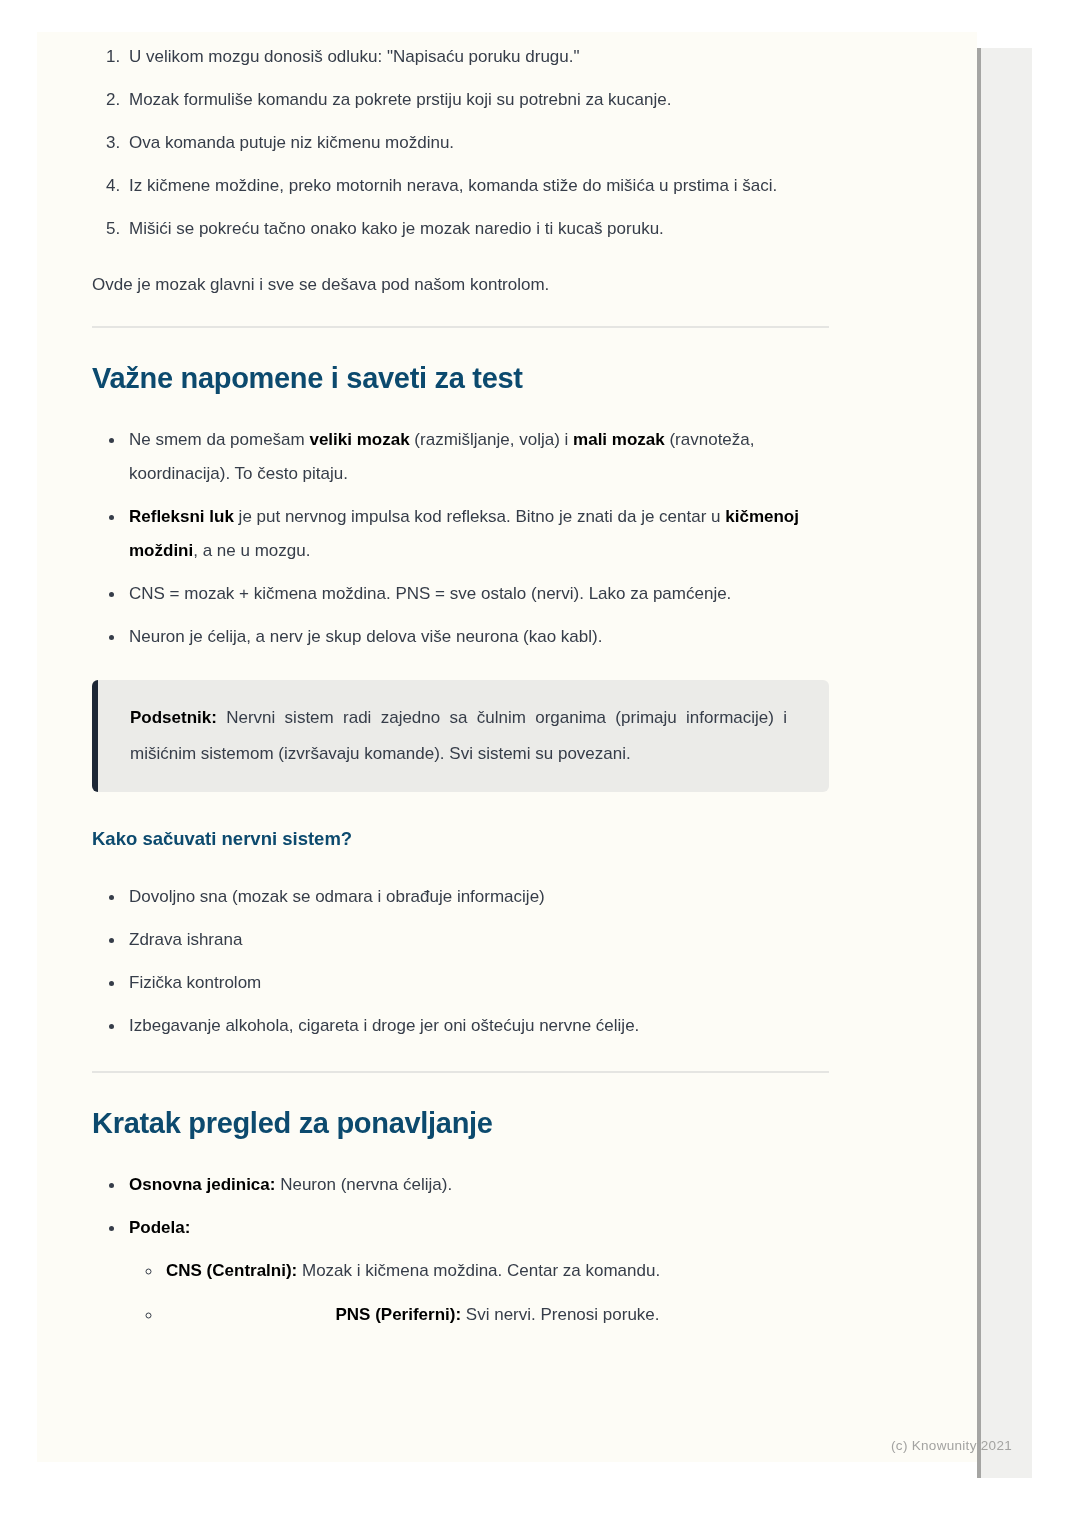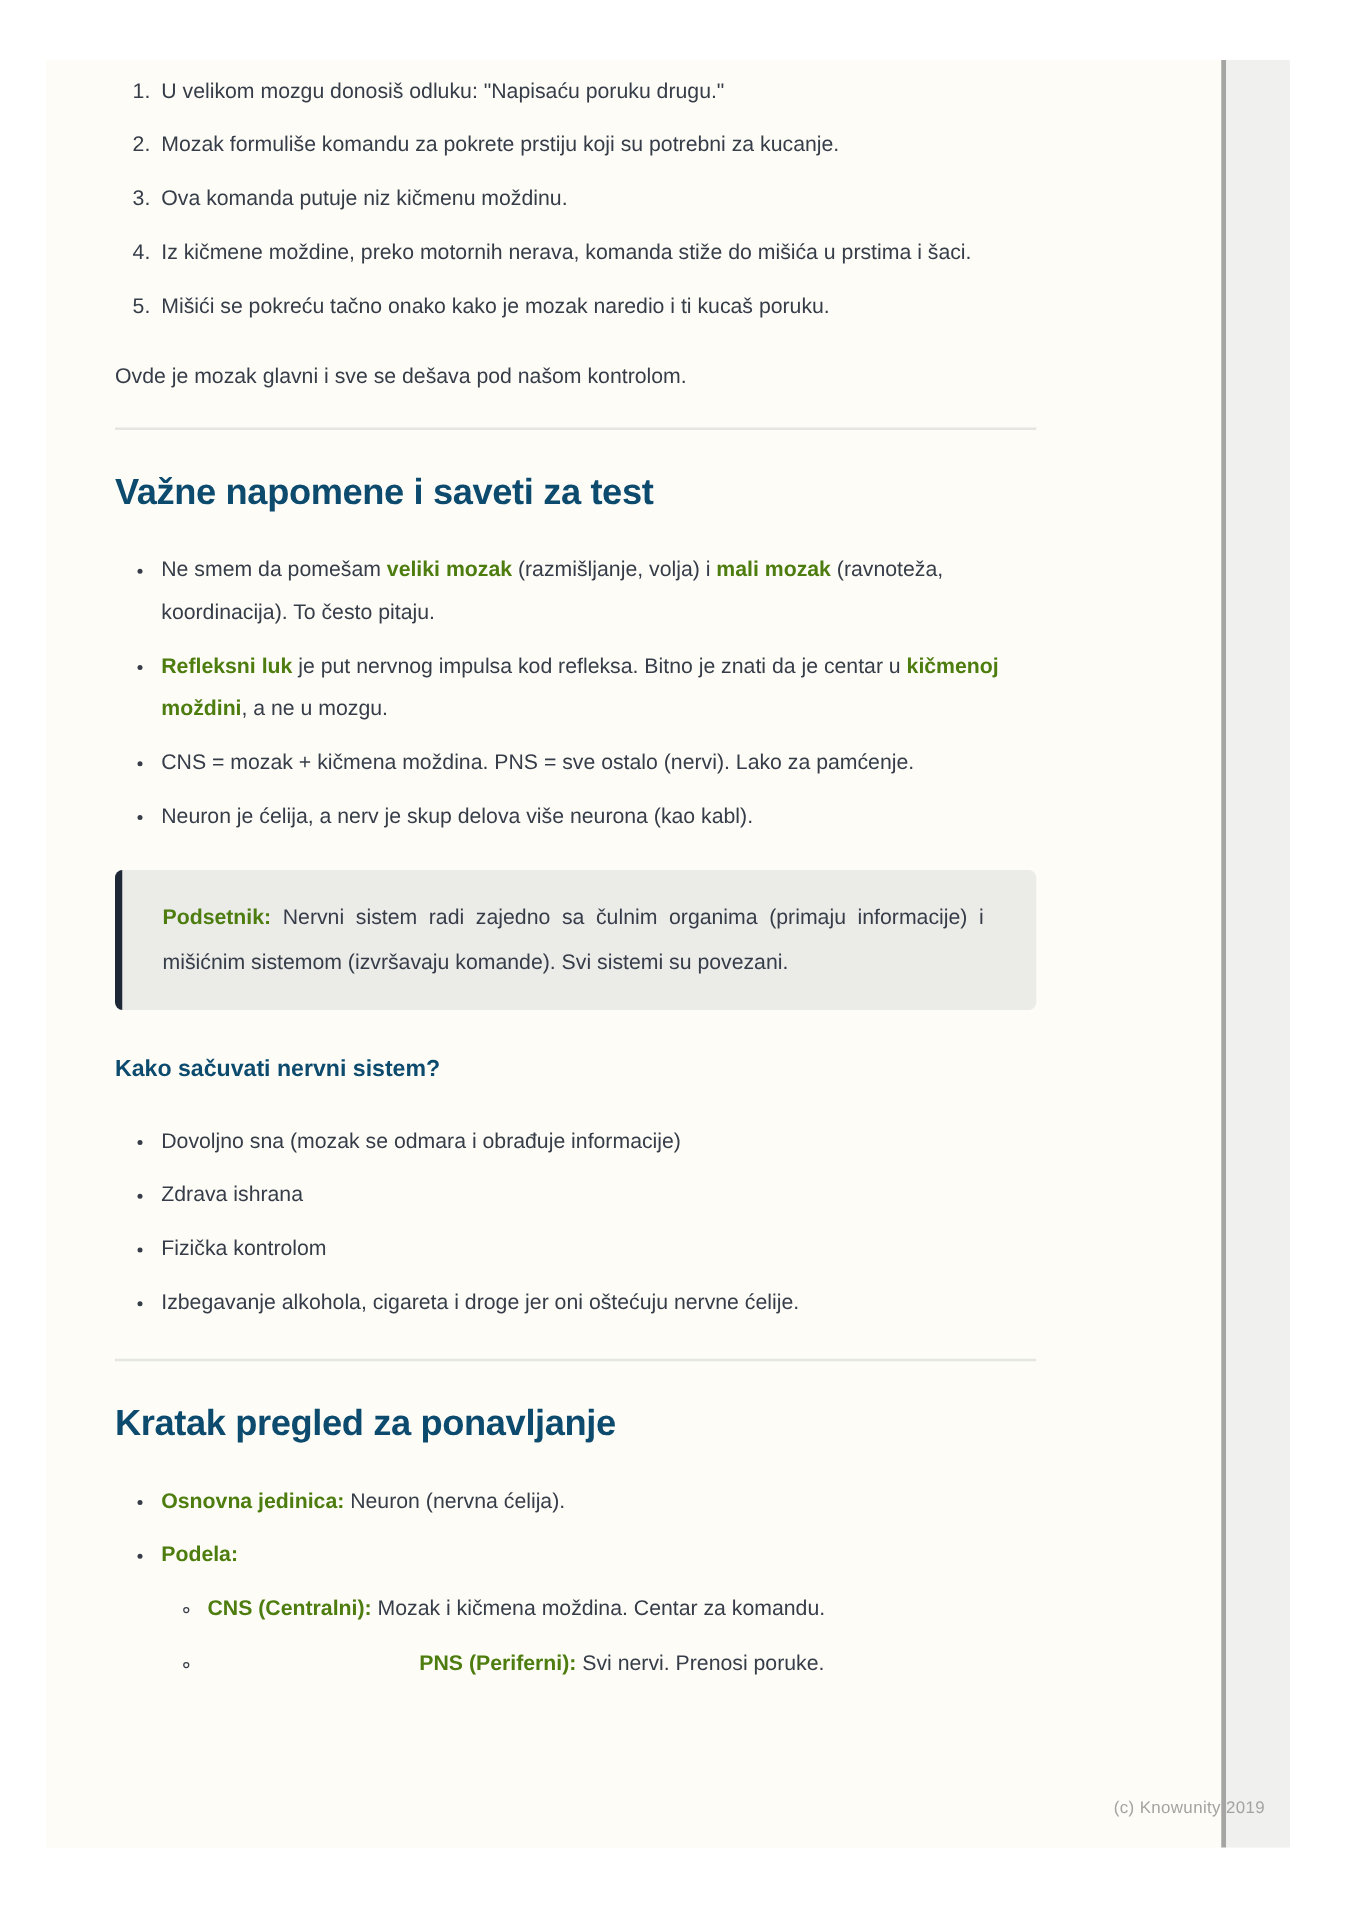--- a/index.html
+++ b/index.html
@@ -4,21 +4,21 @@
 <style>
   html,body{margin:0;padding:0;}
   body{
     width:1080px;height:1528px;position:relative;
     background:#ffffff;
     font-family:"Liberation Sans","DejaVu Sans",sans-serif;
     color:#363d49;
     -webkit-font-smoothing:antialiased;
   }
   .paper{
-    position:absolute;left:37px;top:48px;width:940px;height:1430px;
+    position:absolute;left:37px;top:32px;width:940px;height:1430px;
     background:#fdfcf6;
   }
   .page-edge-shadow{
     position:absolute;left:977px;top:48px;width:4px;height:1430px;
     background:#a5a5a3;
   }
   .side-panel{
     position:absolute;left:981px;top:48px;width:51px;height:1430px;
     background:#f0f0ee;
   }
@@ -54,21 +54,21 @@
   }
   .callout{
     margin:26px 0 0 0;
     background:#ebebe8;
     border-left:6px solid #1d2736;
     border-radius:6px;
     padding:20px 42px 20px 32px;
     line-height:36px;
     text-align:justify;
   }
-  b{font-weight:700;color:#4d7c0f;}
+  b{font-weight:700;color:#000000;}
   .watermark{
     position:absolute;right:68px;top:1438px;
     font-size:13.5px;line-height:16px;color:#a3a3a1;
     letter-spacing:0.3px;
     z-index:5;
   }
 </style>
 </head>
 <body>
 
@@ -123,13 +123,13 @@
         </ul>
       </li>
     </ul>
 
   </div>
 </div>
 
 <div class="page-edge-shadow"></div>
 <div class="side-panel"></div>
 
-<div class="watermark">(c) Knowunity 2019</div>
+<div class="watermark">(c) Knowunity 2021</div>
 
 </body></html>

